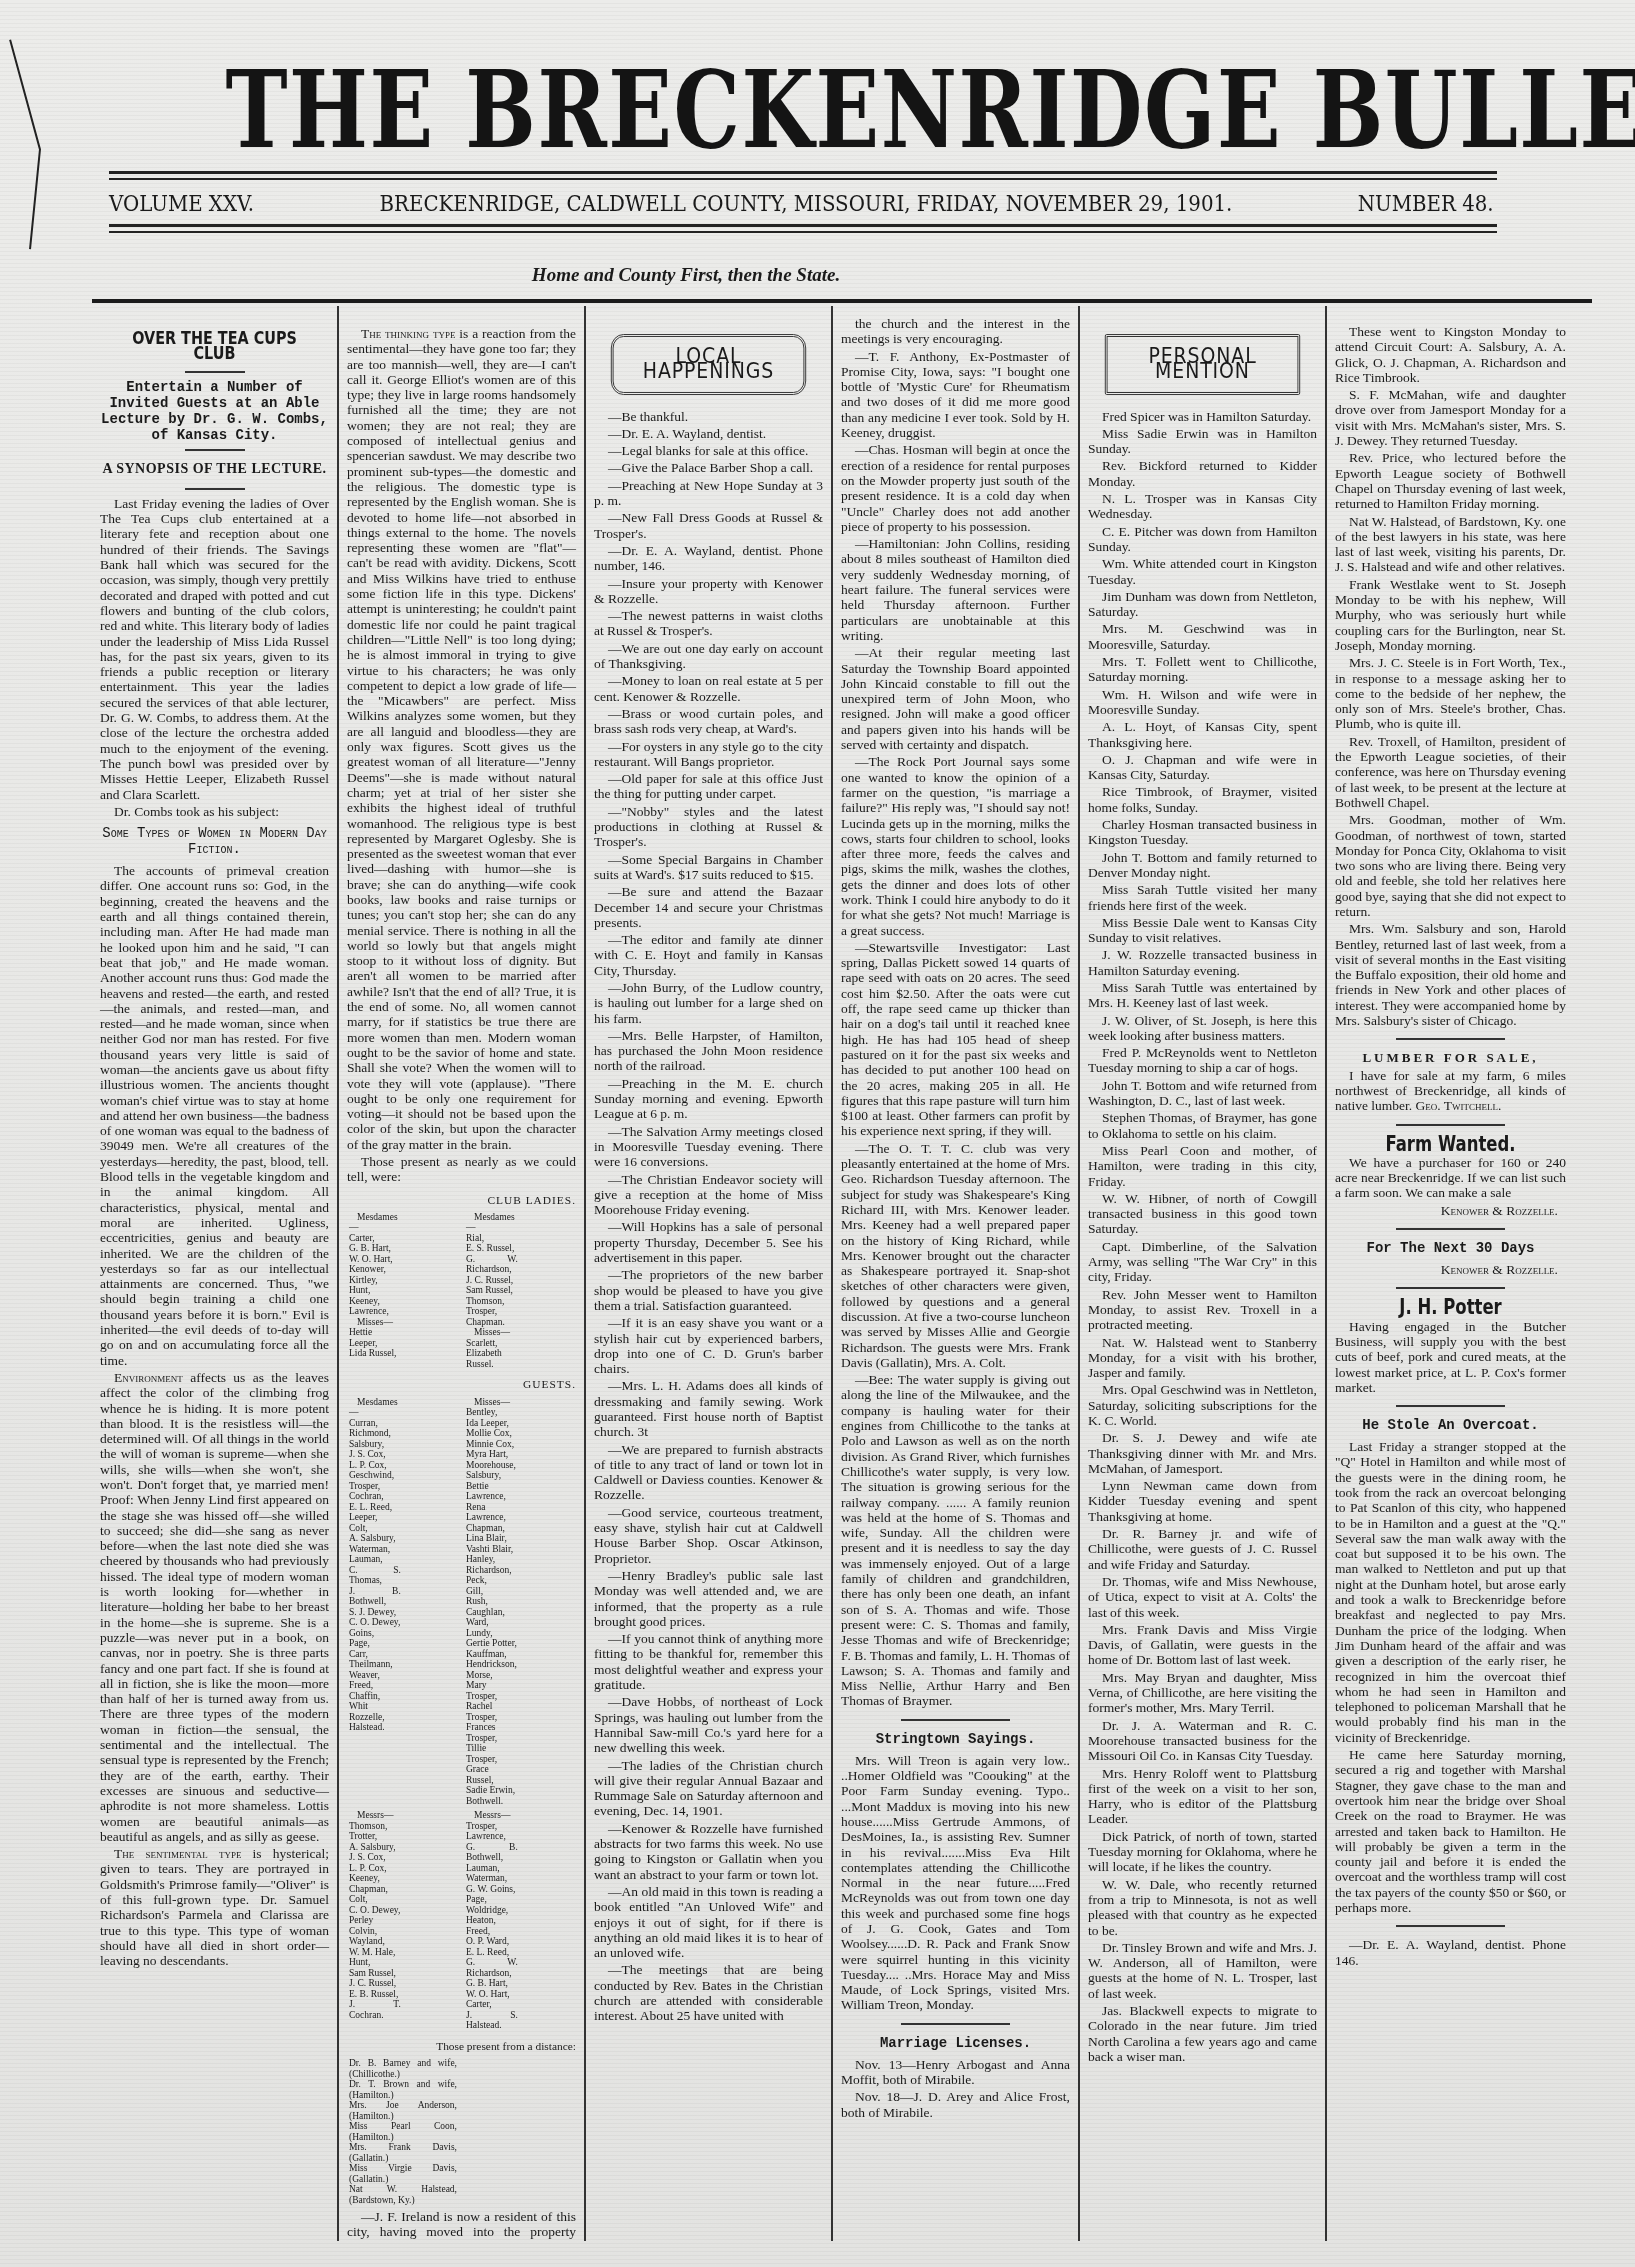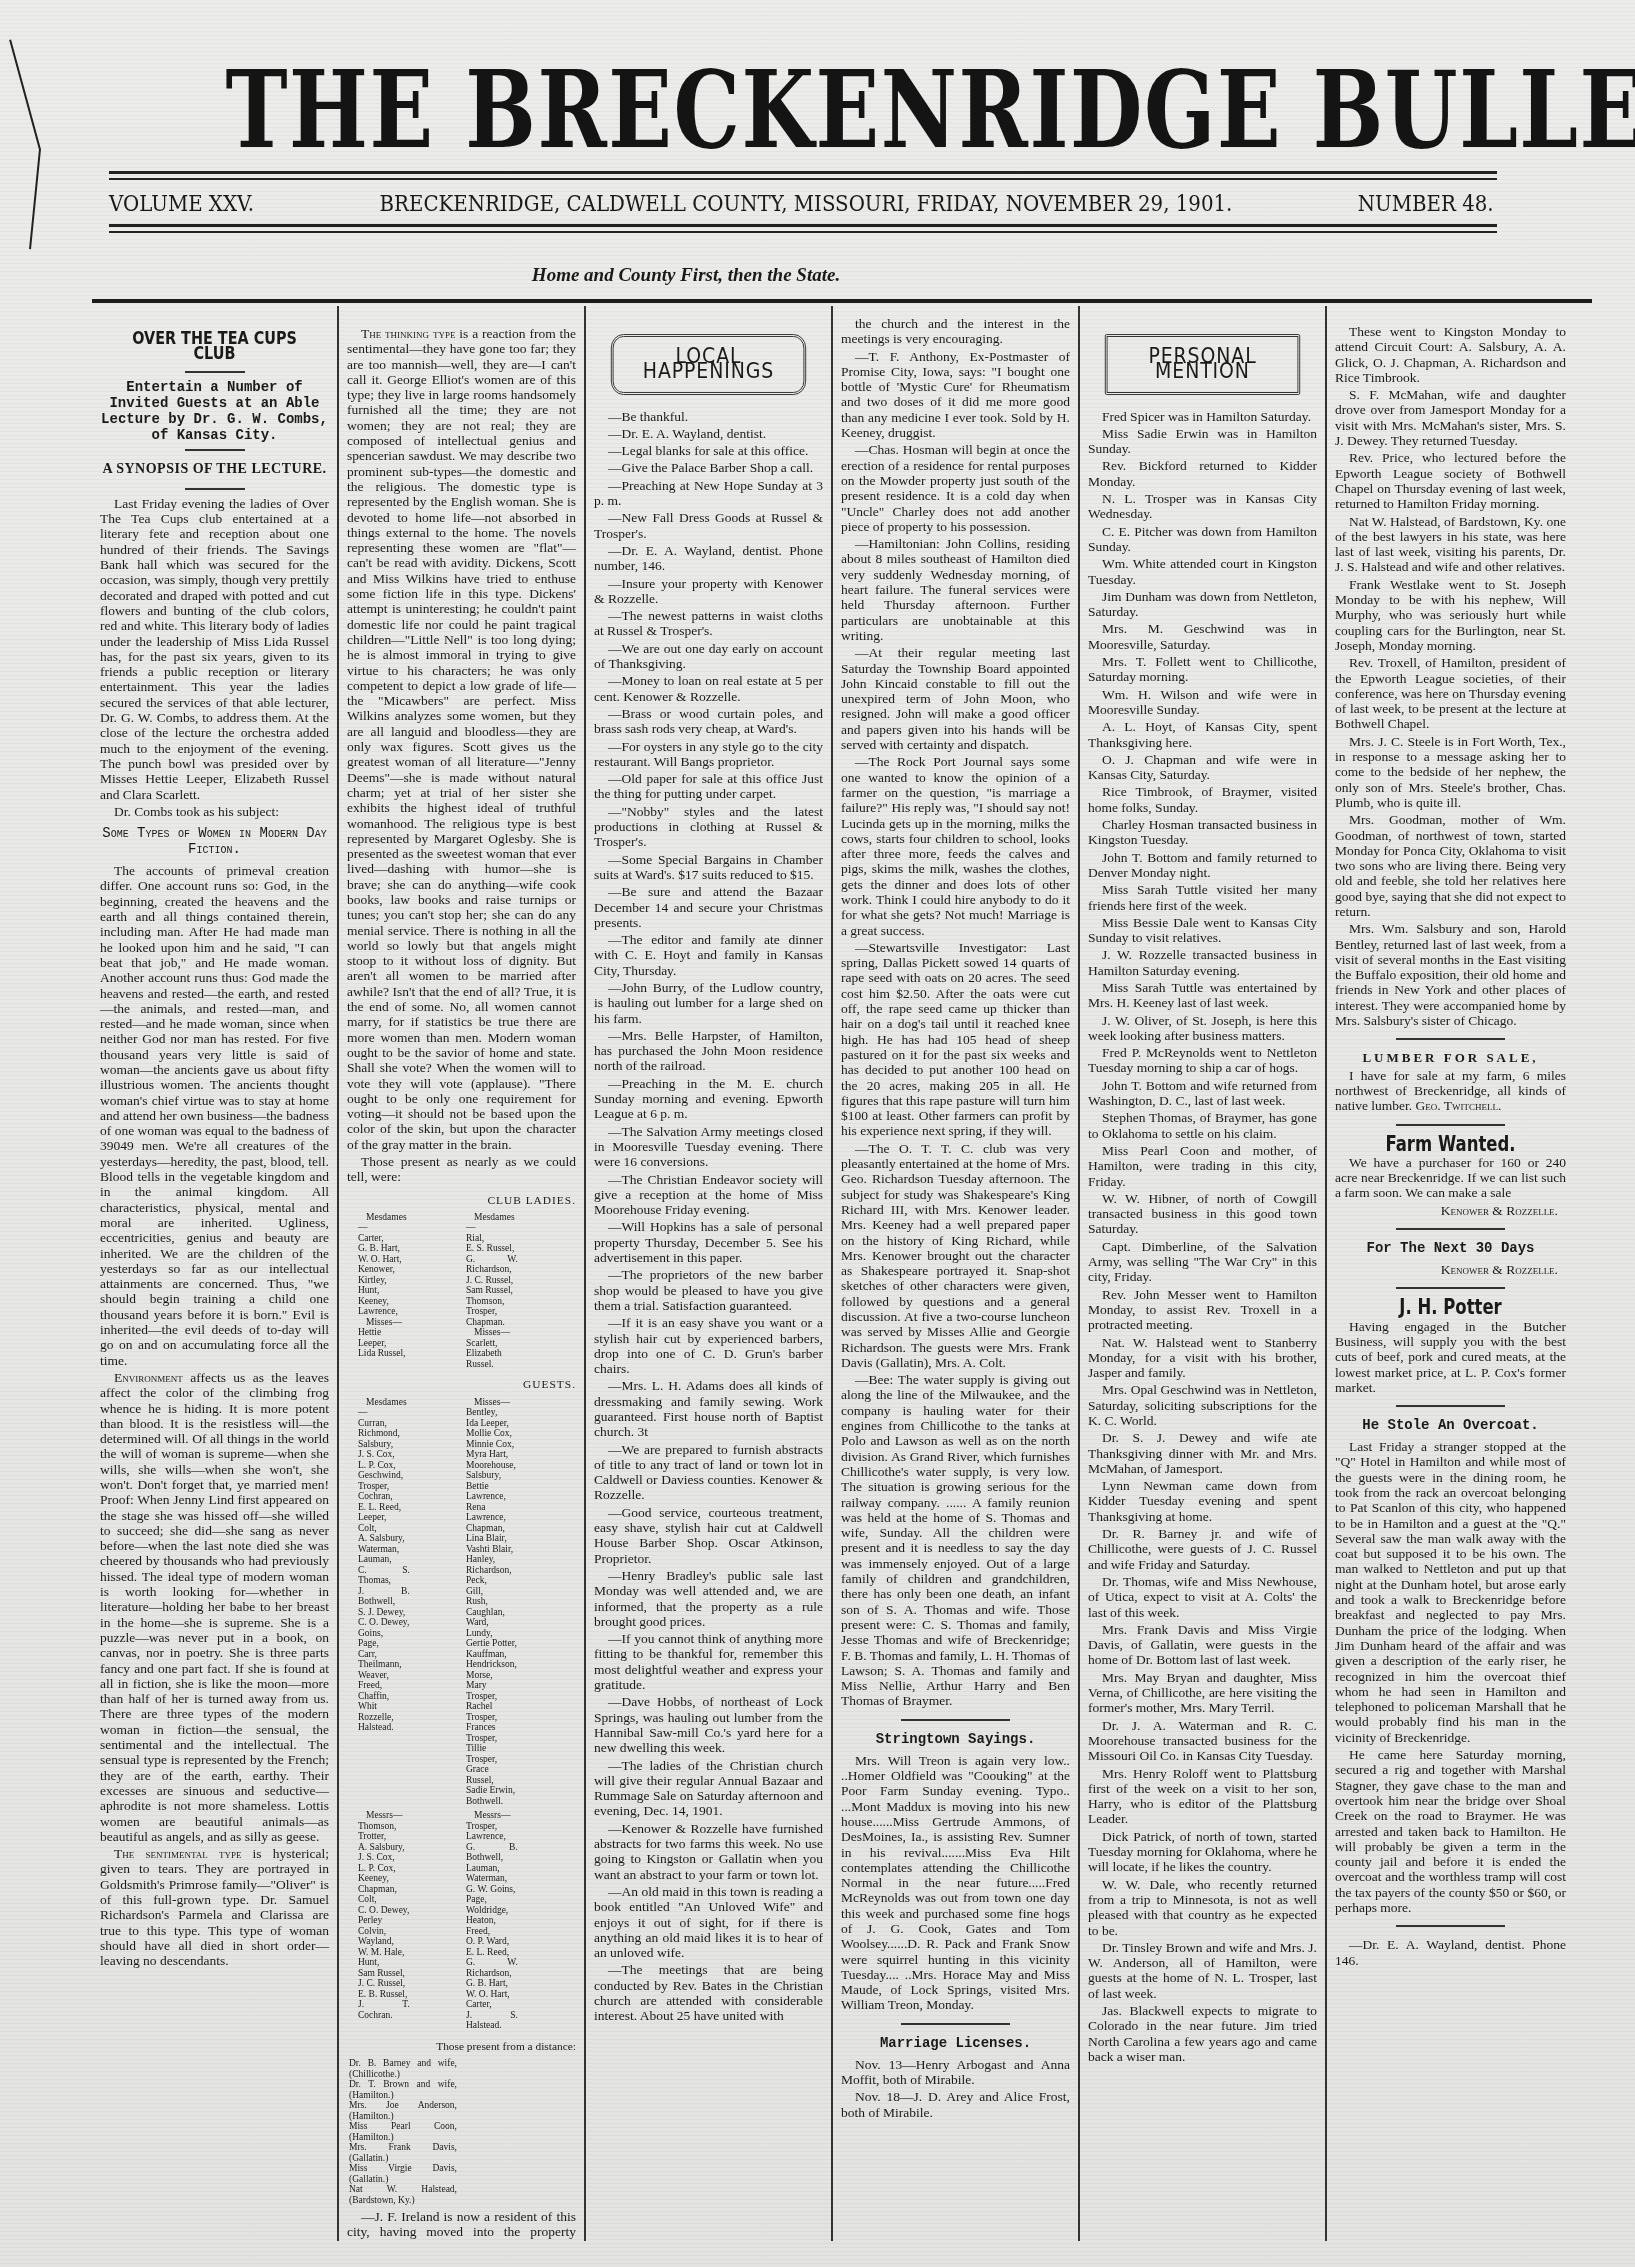--- a/index.html
+++ b/index.html
@@ -59,21 +59,21 @@
   .hd3 { text-align: center; font-weight: bold; font-size: 14px; margin: 10px 0 12px; letter-spacing: 0.5px; }
   .sc { font-variant: small-caps; }
   .short-rule { width: 60px; height: 2px; background: #333; margin: 6px auto; }
   .long-rule { width: 109px; height: 2px; background: #333; margin: 10px auto; }
   .boxhead {
     margin: 22px 6px 14px; border: 3px double #333; border-radius: 14px;
     padding: 12px 4px; text-align: center;
     font-family: "DejaVu Sans", sans-serif; font-size: 21px; letter-spacing: 1px;
     transform: scaleX(0.9);
   }
-  .roster { font-size: 9.5px; line-height: 10.5px; display: flex; justify-content: flex-end; margin: 4px 2px; }
+  .roster { font-size: 9.5px; line-height: 10.5px; display: flex; justify-content: space-between; margin: 4px 2px; }
   .roster div { width: 48%; }
   .roster .lbl { text-indent: 8px; }
   .subhd { text-align: right; font-size: 11.4px; letter-spacing: 1px; margin: 8px 0 4px; }
   .adhd {
     text-align: center; font-family: "DejaVu Sans", sans-serif; font-weight: bold;
     font-size: 22px; margin: 6px 0 4px; transform: scaleX(0.75);
   }
   .sig { text-align: right; font-variant: small-caps; margin-right: 8px; }
   .smallcaps-hd { text-align: center; font-weight: bold; font-size: 13px; letter-spacing: 3px; margin: 8px 0 2px; }
   .scratch {
@@ -390,22 +390,22 @@
         </div>
     </div>
 
     <div class="col">
       <div id="col6-items" style="margin-top:12px">
           <p>These went to Kingston Monday to attend Circuit Court: A. Salsbury, A. A. Glick, O. J. Chapman, A. Richardson and Rice Timbrook.</p>
           <p>S. F. McMahan, wife and daughter drove over from Jamesport Monday for a visit with Mrs. McMahan's sister, Mrs. S. J. Dewey. They returned Tuesday.</p>
           <p>Rev. Price, who lectured before the Epworth League society of Bothwell Chapel on Thursday evening of last week, returned to Hamilton Friday morning.</p>
           <p>Nat W. Halstead, of Bardstown, Ky. one of the best lawyers in his state, was here last of last week, visiting his parents, Dr. J. S. Halstead and wife and other relatives.</p>
           <p>Frank Westlake went to St. Joseph Monday to be with his nephew, Will Murphy, who was seriously hurt while coupling cars for the Burlington, near St. Joseph, Monday morning.</p>
+          <p>Mrs. J. C. Steele is in Fort Worth, Tex., in response to a message asking her to come to the bedside of her nephew, the only son of Mrs. Steele's brother, Chas. Plumb, who is quite ill.</p>
           <p>Rev. Troxell, of Hamilton, president of the Epworth League societies, of their conference, was here on Thursday evening of last week, to be present at the lecture at Bothwell Chapel.</p>
-          <p>Mrs. J. C. Steele is in Fort Worth, Tex., in response to a message asking her to come to the bedside of her nephew, the only son of Mrs. Steele's brother, Chas. Plumb, who is quite ill.</p>
           <p>Mrs. Goodman, mother of Wm. Goodman, of northwest of town, started Monday for Ponca City, Oklahoma to visit two sons who are living there. Being very old and feeble, she told her relatives here good bye, saying that she did not expect to return.</p>
           <p>Mrs. Wm. Salsbury and son, Harold Bentley, returned last of last week, from a visit of several months in the East visiting the Buffalo exposition, their old home and friends in New York and other places of interest. They were accompanied home by Mrs. Salsbury's sister of Chicago.</p>
         </div>
       <div class="long-rule"></div>
       <div class="smallcaps-hd">LUMBER FOR SALE,</div>
       <p><span>I have for sale at my farm, 6 miles northwest of Breckenridge, all kinds of native lumber.</span> <span class="sc">Geo. Twitchell.</span></p>
       <div class="long-rule"></div>
       <div class="adhd">Farm Wanted.</div>
       <p>We have a purchaser for 160 or 240 acre near Breckenridge. If we can list such a farm soon. We can make a sale</p>
       <div class="sig">Kenower &amp; Rozzelle.</div>

